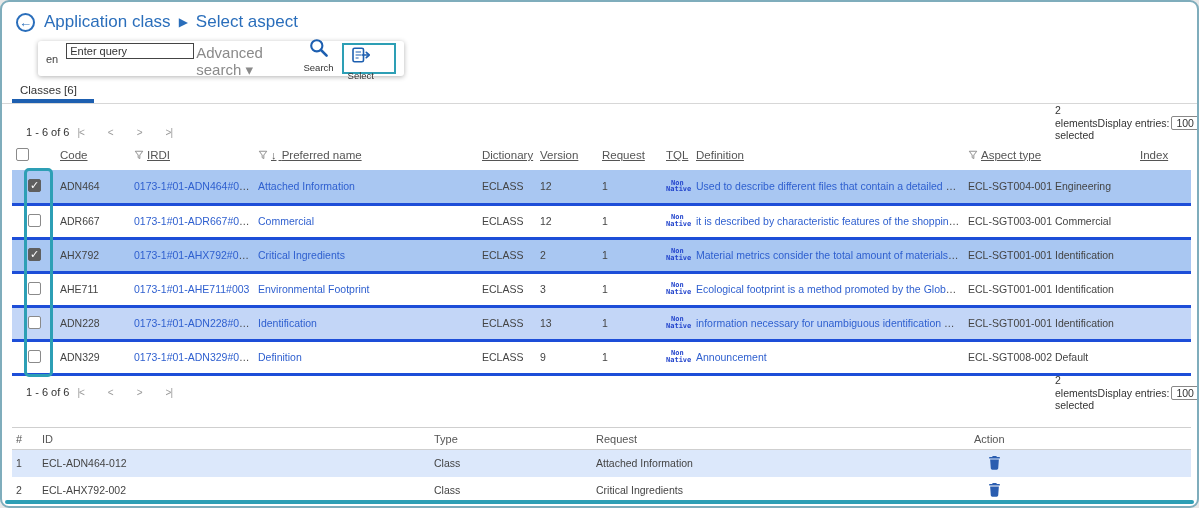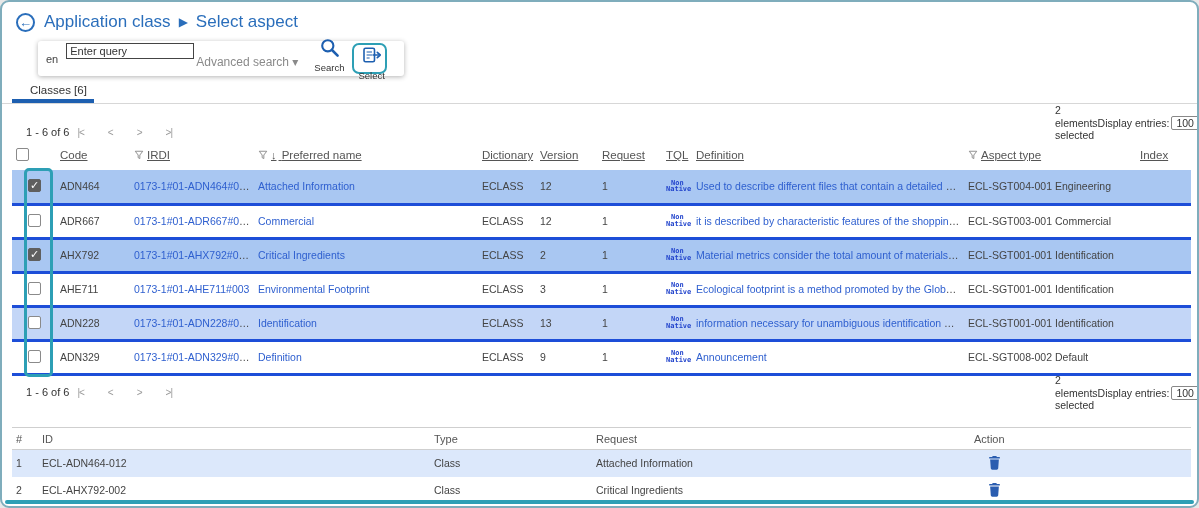--- a/index.html
+++ b/index.html
@@ -17,28 +17,28 @@
   .title-sep { font-size:12px; }
 
   
   .search-card { position:absolute; top:39px; left:36px; width:366px; height:35px;
     background:#fff; border-radius:3px; box-shadow:0 1px 5px rgba(0,0,0,.3);
     display:flex; align-items:stretch; padding:2px 8px; }
   .lang-label { font-size:11px; color:#444; align-self:center; margin-right:8px; }
   .query-block { display:flex; flex-direction:row; justify-content:center; }
   .query-input { width:128px; height:16px; border:1px solid #444; font-size:11px; padding:0 3px; color:#222; font-family:"Liberation Sans",sans-serif; }
   .query-input::placeholder { color:#333; opacity:1; }
-  .advanced { font-size:12px; color:#8a8a8a; margin-top:12px; padding-left:2px; cursor:pointer; }
+  .advanced { font-size:15px; color:#8a8a8a; margin-top:1px; padding-left:2px; cursor:pointer; }
   .tool-btn { display:flex; flex-direction:column; align-items:center; justify-content:flex-end; cursor:pointer; margin-left:16px; padding-bottom:1px; }
   .tool-btn .btn-label { font-size:9.5px; color:#333; margin-top:0px; }
-  .select-ring { border:2px solid #2d9fb5; border-radius:7px; padding:1px 0 2px 4px; margin-left:8px; }
+  .select-ring { border:2px solid #2d9fb5; border-radius:0; padding:1px 20px 2px 4px; margin-left:8px; }
 
   
   .tab-row { position:absolute; top:80px; left:0; right:0; height:22px; }
-  .tab { position:absolute; left:28px; top:2px; font-size:11.5px; color:#333; cursor:pointer; }
+  .tab { position:absolute; left:18px; top:2px; font-size:11.5px; color:#333; cursor:pointer; }
   .tab-underline { position:absolute; left:10px; top:17px; width:82px; height:4px; background:#1d5fb0; }
   .tab-sep { position:absolute; left:0; right:0; top:21px; height:1px; background:#d7d7d7; }
 
   
   .pager { display:flex; align-items:center; gap:8px; font-size:11px; color:#333; }
   .pager .pg-icons { display:flex; gap:24px; color:#9a9a9a; font-size:10px; }
   .pager .pg-icons span { cursor:pointer; letter-spacing:-1px; }
   .pager-top { position:absolute; top:124px; left:24px; }
   .pager-bottom { position:absolute; top:384px; left:24px; }
 

